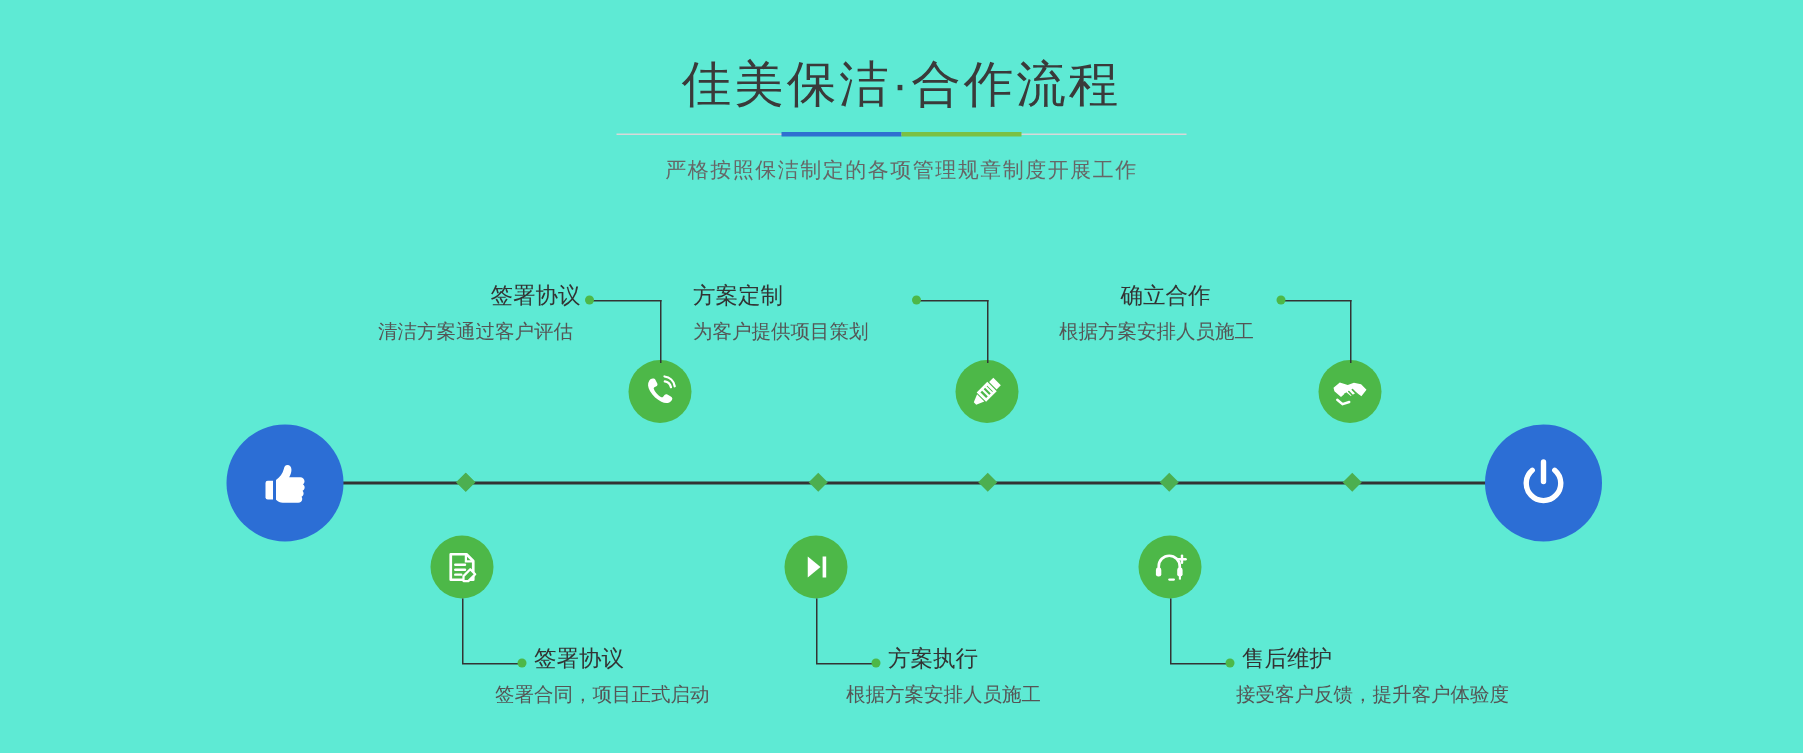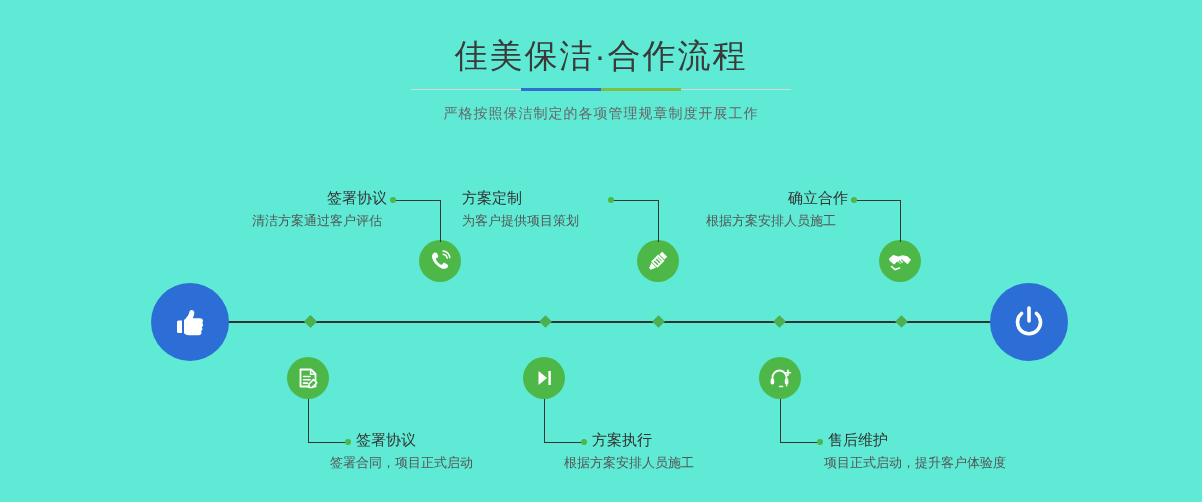--- a/index.html
+++ b/index.html
@@ -266,21 +266,21 @@
         <path d="M2 10.5 L6.2 7 L11.5 8.6 L15.6 7.2 L20.4 8.2 L24 11.8 L20.6 16.2 L17.2 13.6 L13.6 16 L10.5 13.5 L7 16.6 L2.6 12.8 Z" fill="#ffffff"></path>
         <path d="M9.8 14.6 L12.4 17.4 M12.2 13 L15 16 M14.6 11.8 L17.4 14.6" stroke="#4db848" stroke-width="1.1" stroke-linecap="round"></path>
         <path d="M4.5 18.5 L8 21.5 L12.5 20" fill="none" stroke="#ffffff" stroke-width="1.6" stroke-linecap="round"></path>
       </svg>
     </span>
   </div>
   <div class="connector conn-v" style="left:900px; top:200px; height:42px;"></div>
   <div class="connector conn-h" style="left:855px; top:200px; width:46px;"></div>
   <div class="arrow-dot" style="left:851px; top:197px;"></div>
   <div class="label top" style="left:706px; top:188px;">
-    <div class="lab-title" style="text-align:right; width:142px;">确立合作</div>
+    <div class="lab-title" style="text-align:center; width:142px;">确立合作</div>
     <div class="lab-desc">根据方案安排人员施工</div>
   </div>
 
   <div class="node-dot" style="left:775px; top:317px;"></div>
   <div class="circle" style="left:759px; top:357px;">
     <span>
       <svg width="24" height="24" viewBox="0 0 24 24">
         <path d="M4.5 13.5 L4.5 11.5 A7 7 0 0 1 18.5 11.5 L18.5 13.5" fill="none" stroke="#ffffff" stroke-width="1.8" stroke-linecap="round"></path>
         <rect x="2.6" y="12.4" width="3.6" height="6" rx="1.6" fill="#ffffff"></rect>
         <rect x="16.8" y="12.4" width="3.6" height="6" rx="1.6" fill="#ffffff"></rect>
@@ -289,16 +289,16 @@
         <line x1="20" y1="4.4" x2="20" y2="9.2" stroke="#ffffff" stroke-width="1.6" stroke-linecap="round"></line>
         <line x1="17.6" y1="6.8" x2="22.4" y2="6.8" stroke="#ffffff" stroke-width="1.6" stroke-linecap="round"></line>
       </svg>
     </span>
   </div>
   <div class="connector conn-v" style="left:780px; top:399px; height:43px;"></div>
   <div class="connector conn-h" style="left:780px; top:442px; width:40px;"></div>
   <div class="arrow-dot" style="left:817px; top:439px;"></div>
   <div class="label bottom" style="left:828px; top:430px;">
     <div class="lab-title">售后维护</div>
-    <div class="lab-desc" style="margin-left:-4px;">项目正式启动，提升客户体验度</div>
+    <div class="lab-desc" style="margin-left:-4px;">接受客户反馈，提升客户体验度</div>
   </div>
 
 </div>
 
 </body></html>

